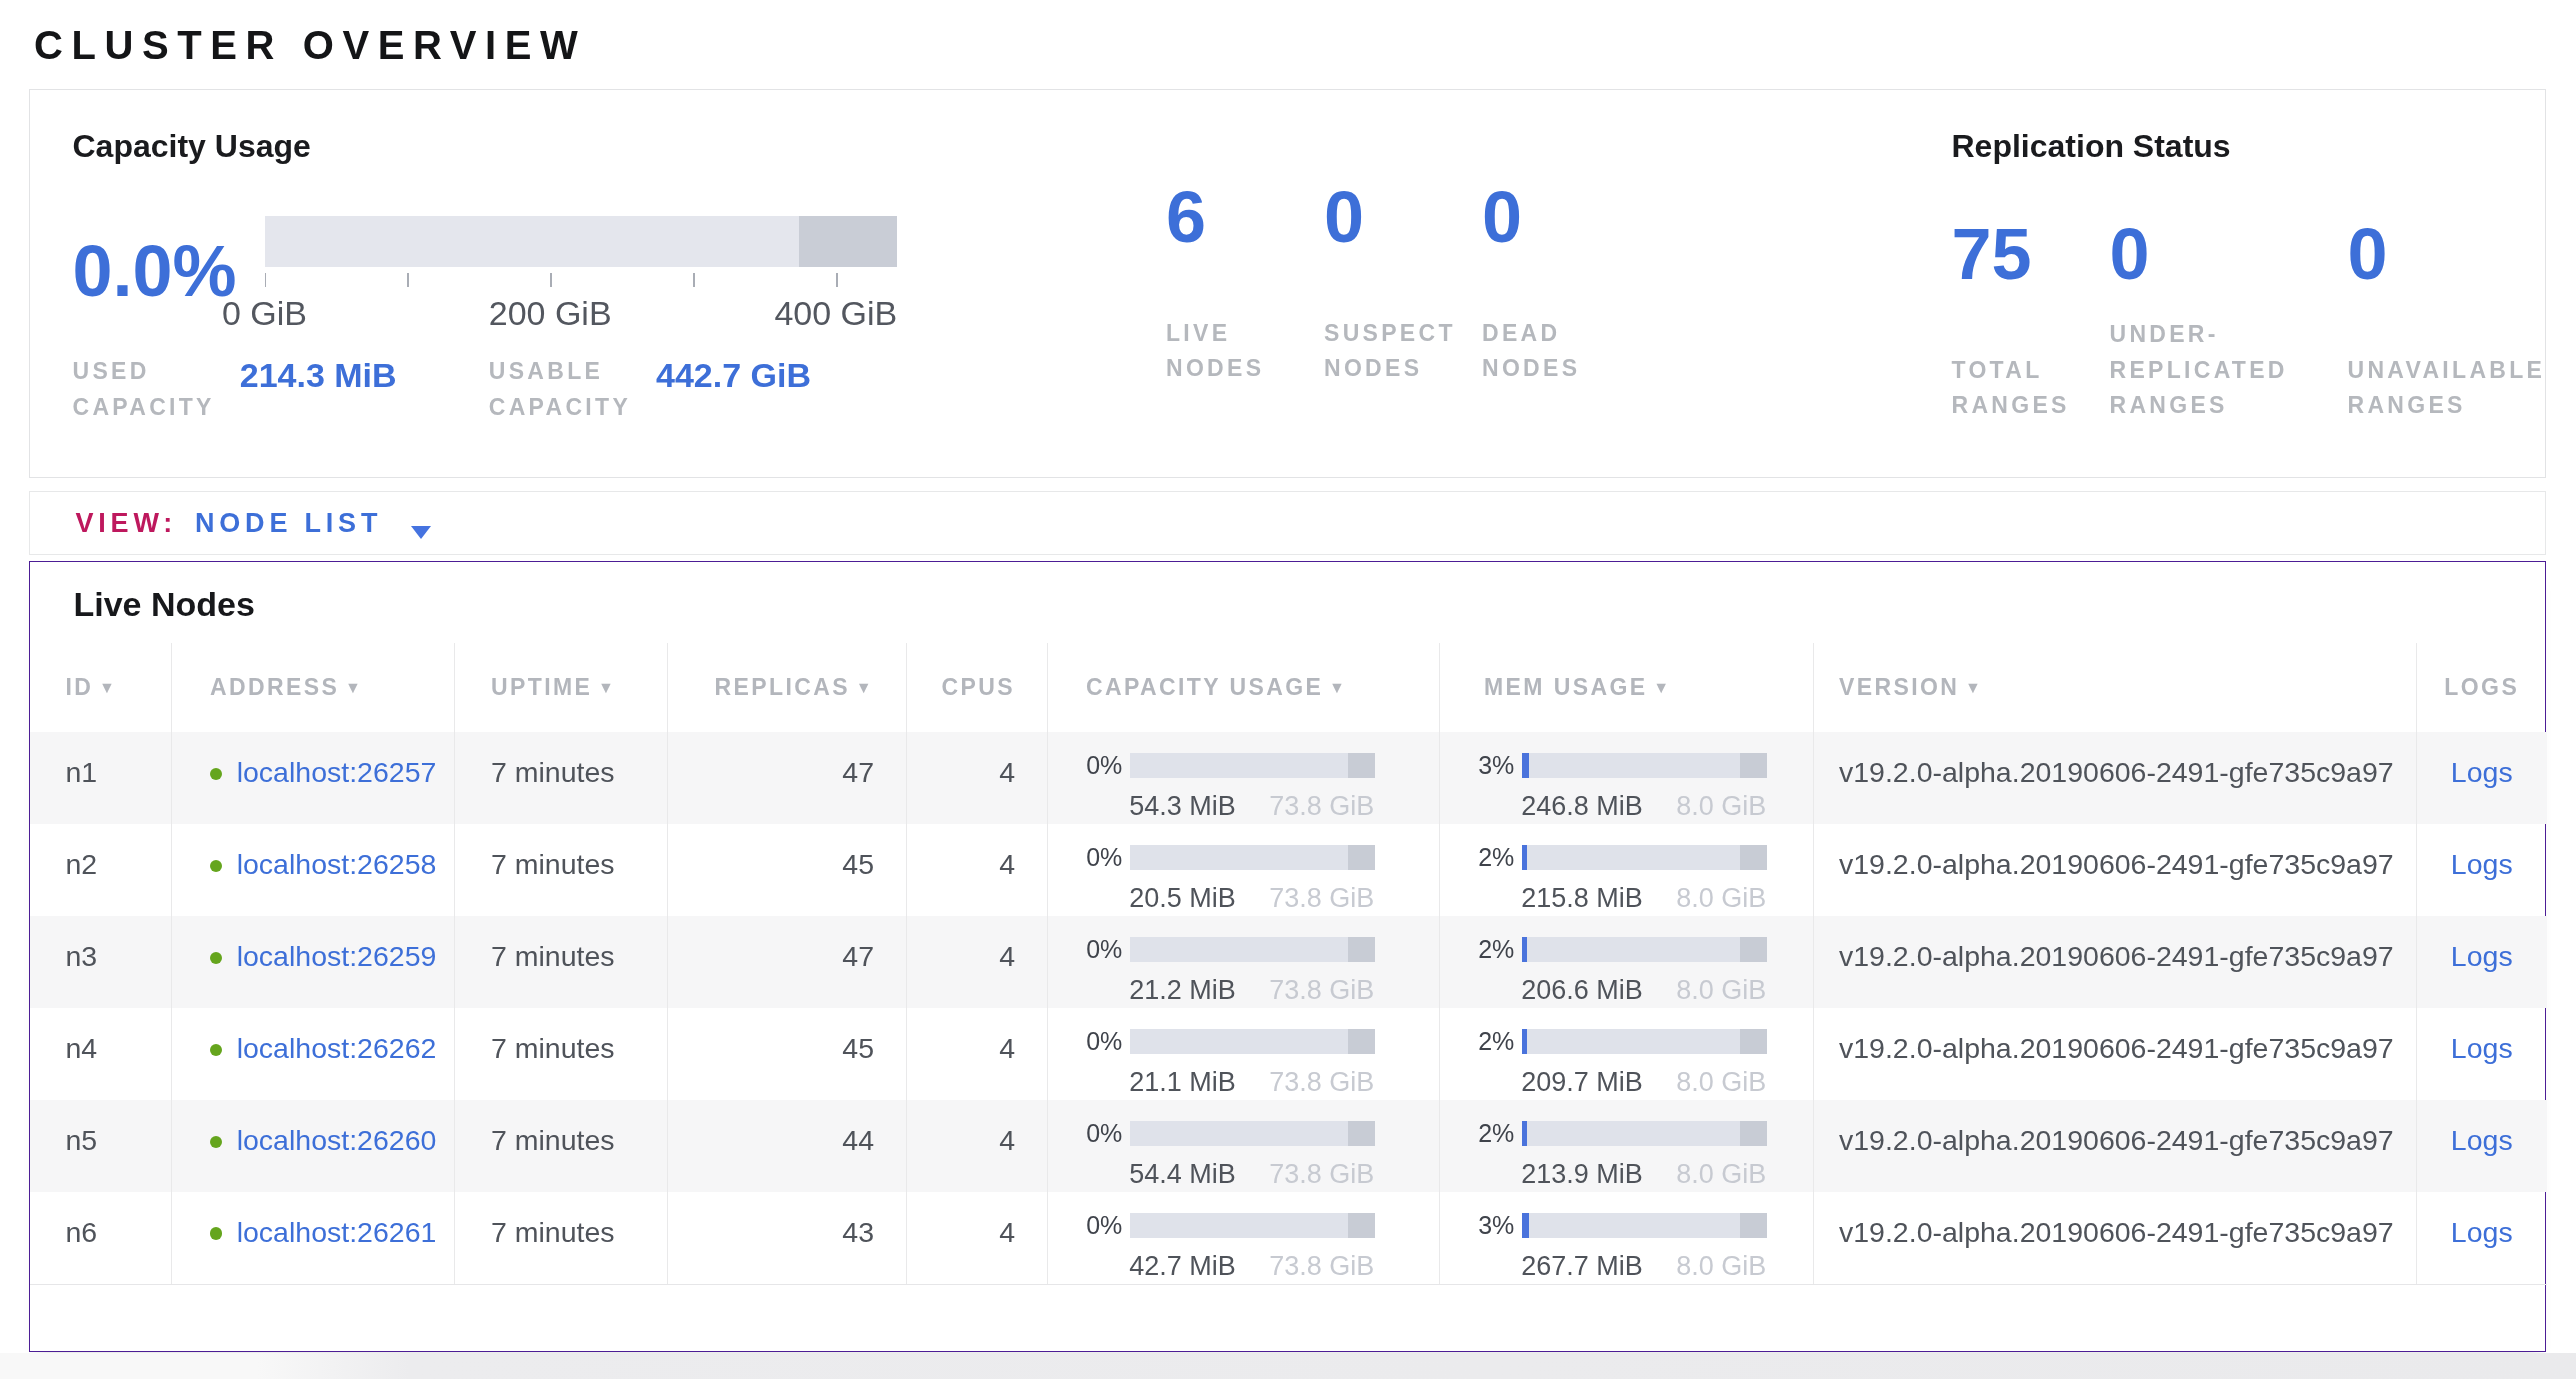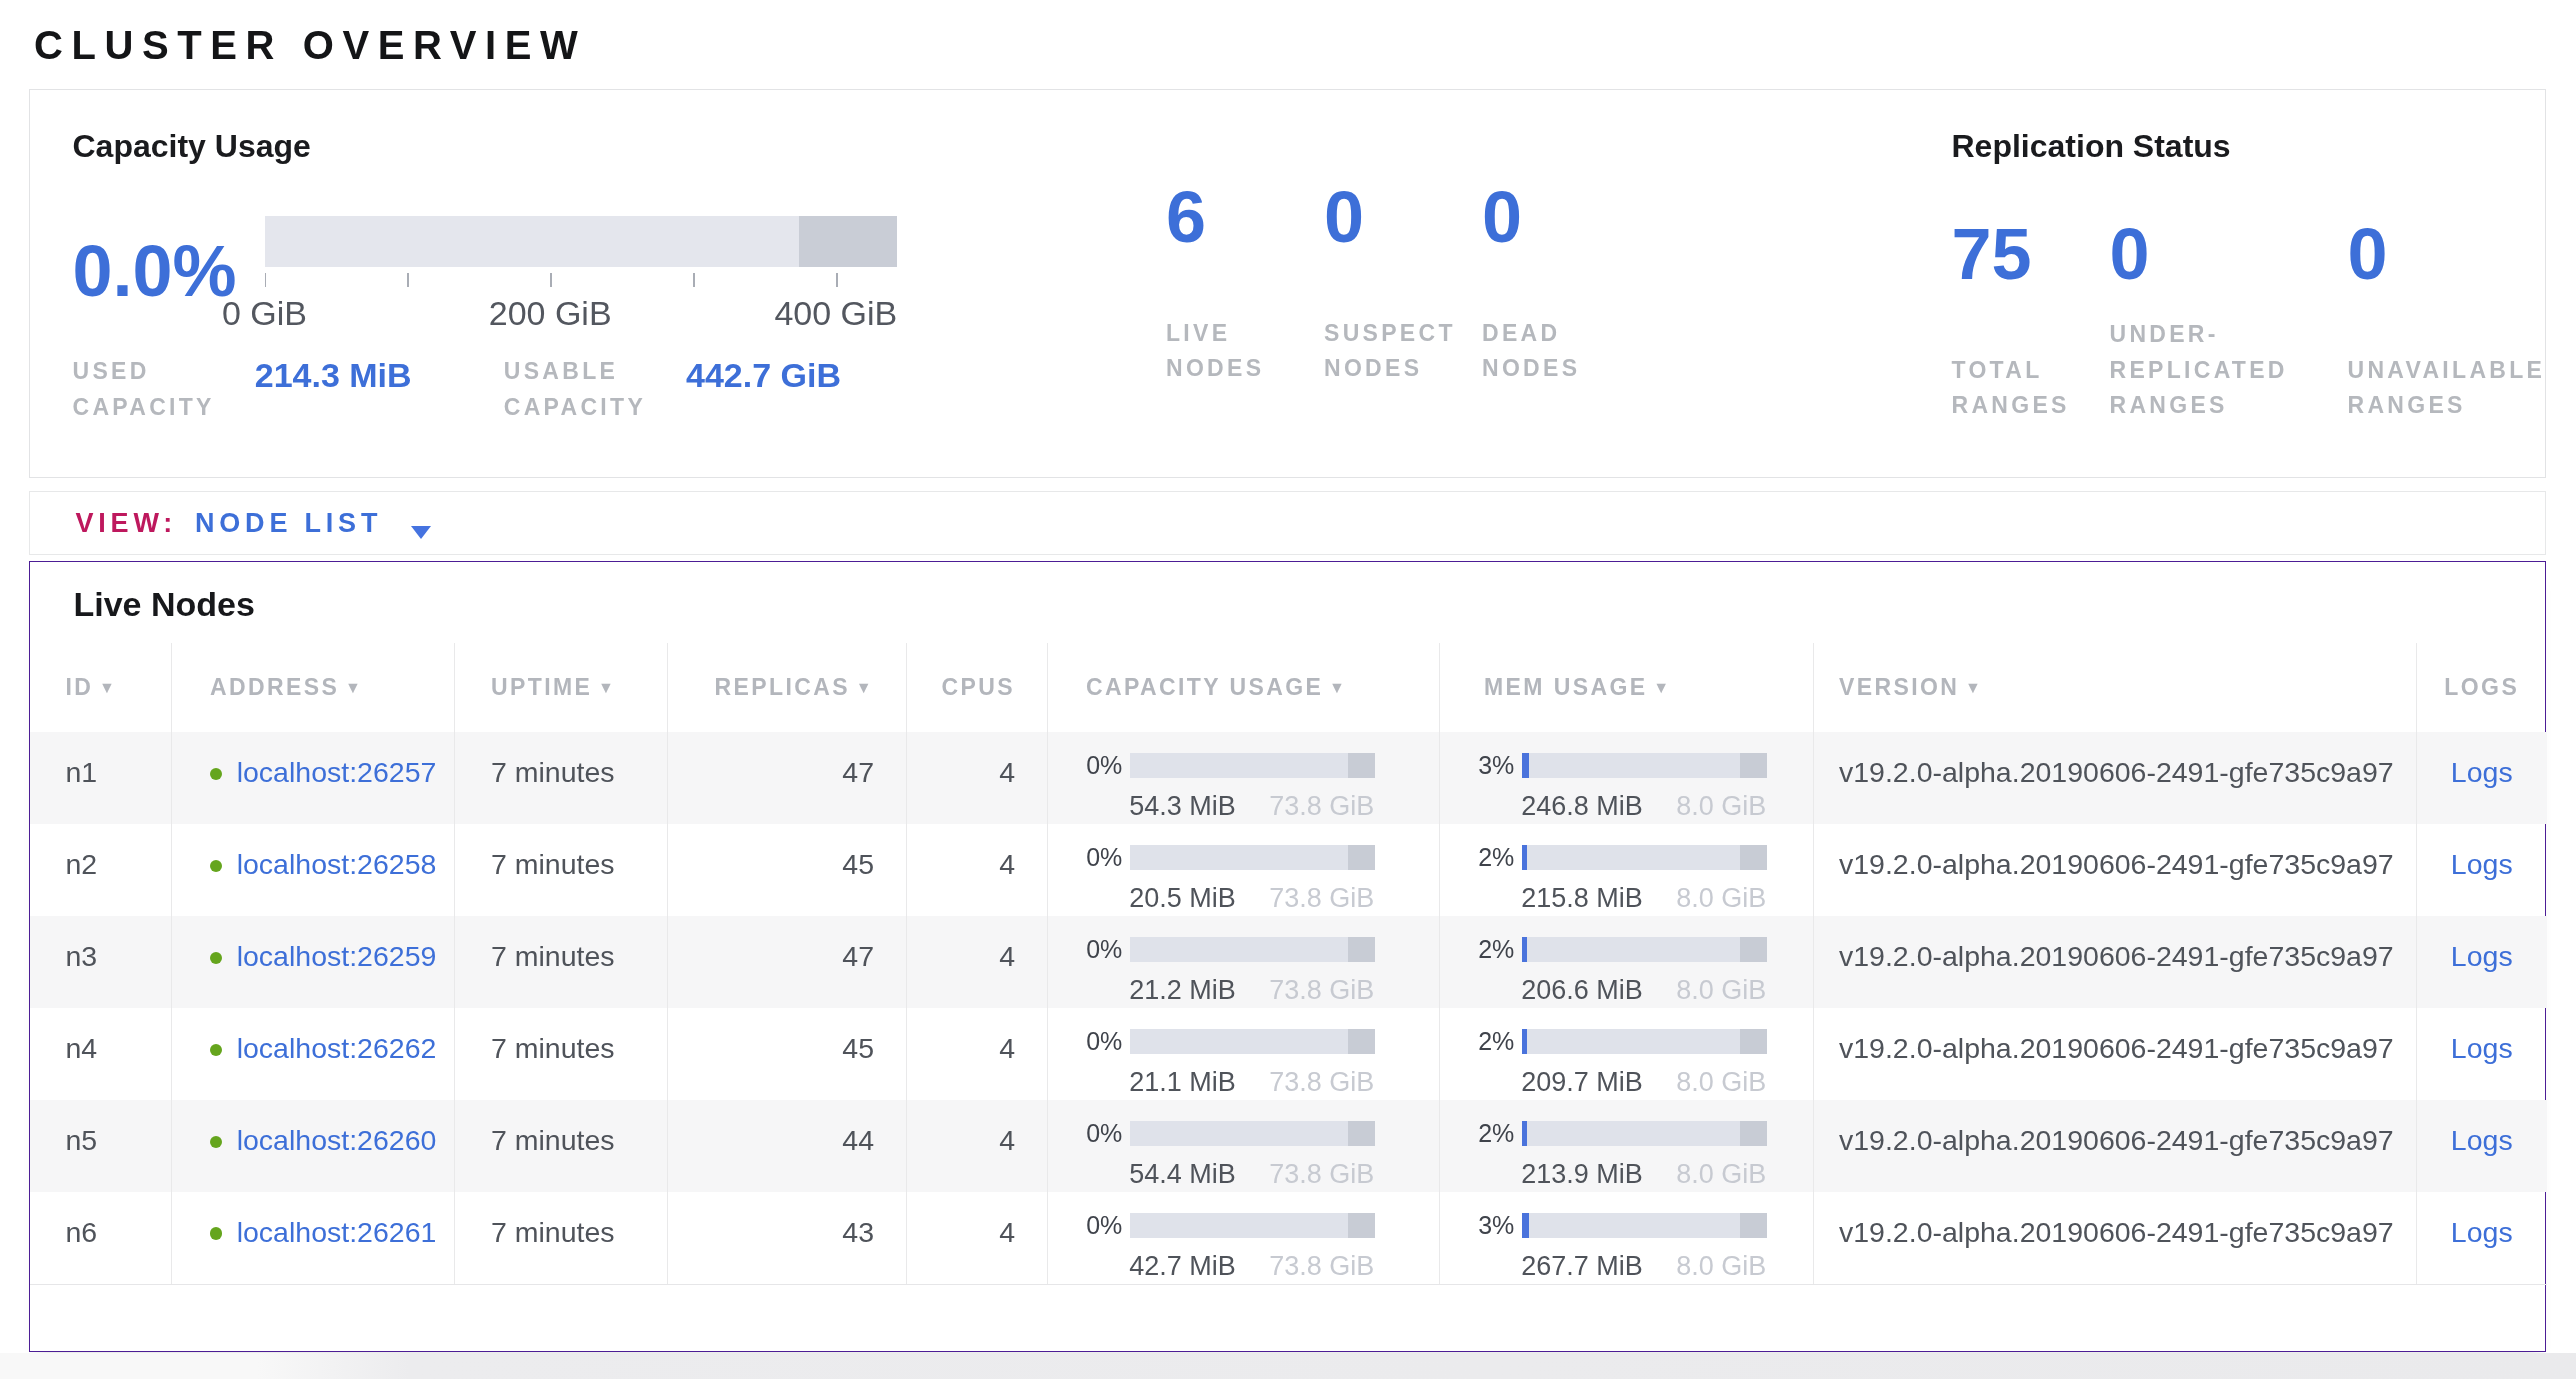--- a/index.html
+++ b/index.html
@@ -23,21 +23,21 @@
   .s-bar{ position:relative; width:632px; height:51px; background:#e4e6ed; overflow:hidden; }
   .s-bar .dark{ position:absolute; right:0; top:0; bottom:0; width:15.4%; background:#c9cdd6; }
   .s-bar .fill{ position:absolute; left:0; top:0; bottom:0; width:0; background:#3d6fd8; }
   .s-ticks{ position:relative; height:21px; margin-top:5.7px; }
   .s-tick{ position:absolute; top:0; width:1.9px; height:14.3px; background:#a9adb5; }
   .s-ticklabels{ position:relative; height:32px; }
   .s-ticklabel{ position:absolute; transform:translateX(-50%); font-size:34px; color:#53575f; white-space:nowrap; }
   .cap-stats{ margin-top:28.5px; display:flex; }
   .cap-stat{ display:flex; margin-right:68px; }
   .stat-label{ font-size:23px; letter-spacing:3.3px; color:#b5b8bd; line-height:1.55; font-weight:600;}
-  .cap-stat .stat-value{ font-size:34px; font-weight:600; color:#3d6fd8; margin-left:40px;
+  .cap-stat .stat-value{ font-size:34px; font-weight:600; color:#3d6fd8; margin-left:25px;
                          position:relative; top:1.9px; min-width:181px;}
 
   .node-section{ width:780px; padding:38px 0 0 28.5px; }
   .repl-section{ flex:1; padding:38px 0 0 34px; }
   .stats-row{ margin-top:53px; display:flex; position:relative; height:213px; }
   .stat-col{ position:relative; }
   .node-section .stat-col{ width:158px; }
   .repl-section .stat-col.w1{ width:158px; } .repl-section .stat-col.w2{ width:238px; }
   .stat-col .big-num{ position:absolute; top:0; left:0; }
   .stat-col .stat-label{ position:absolute; bottom:7px; left:0; }

